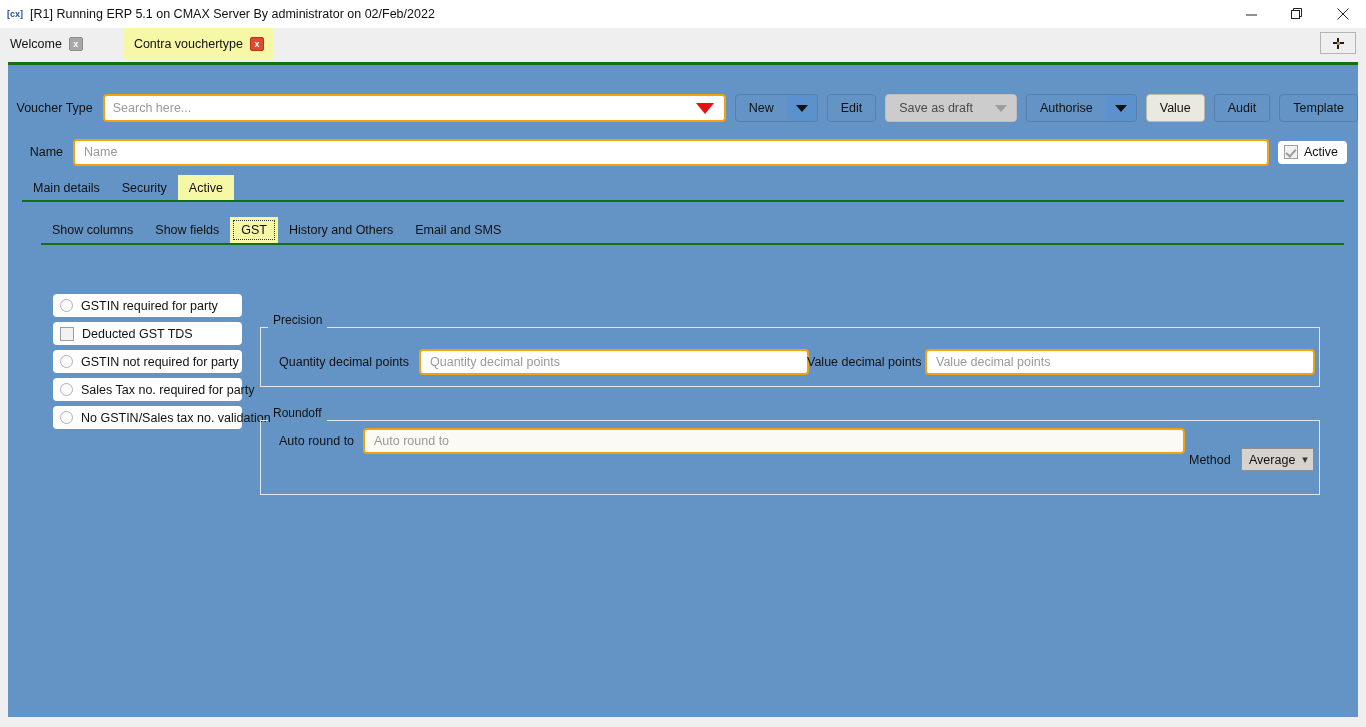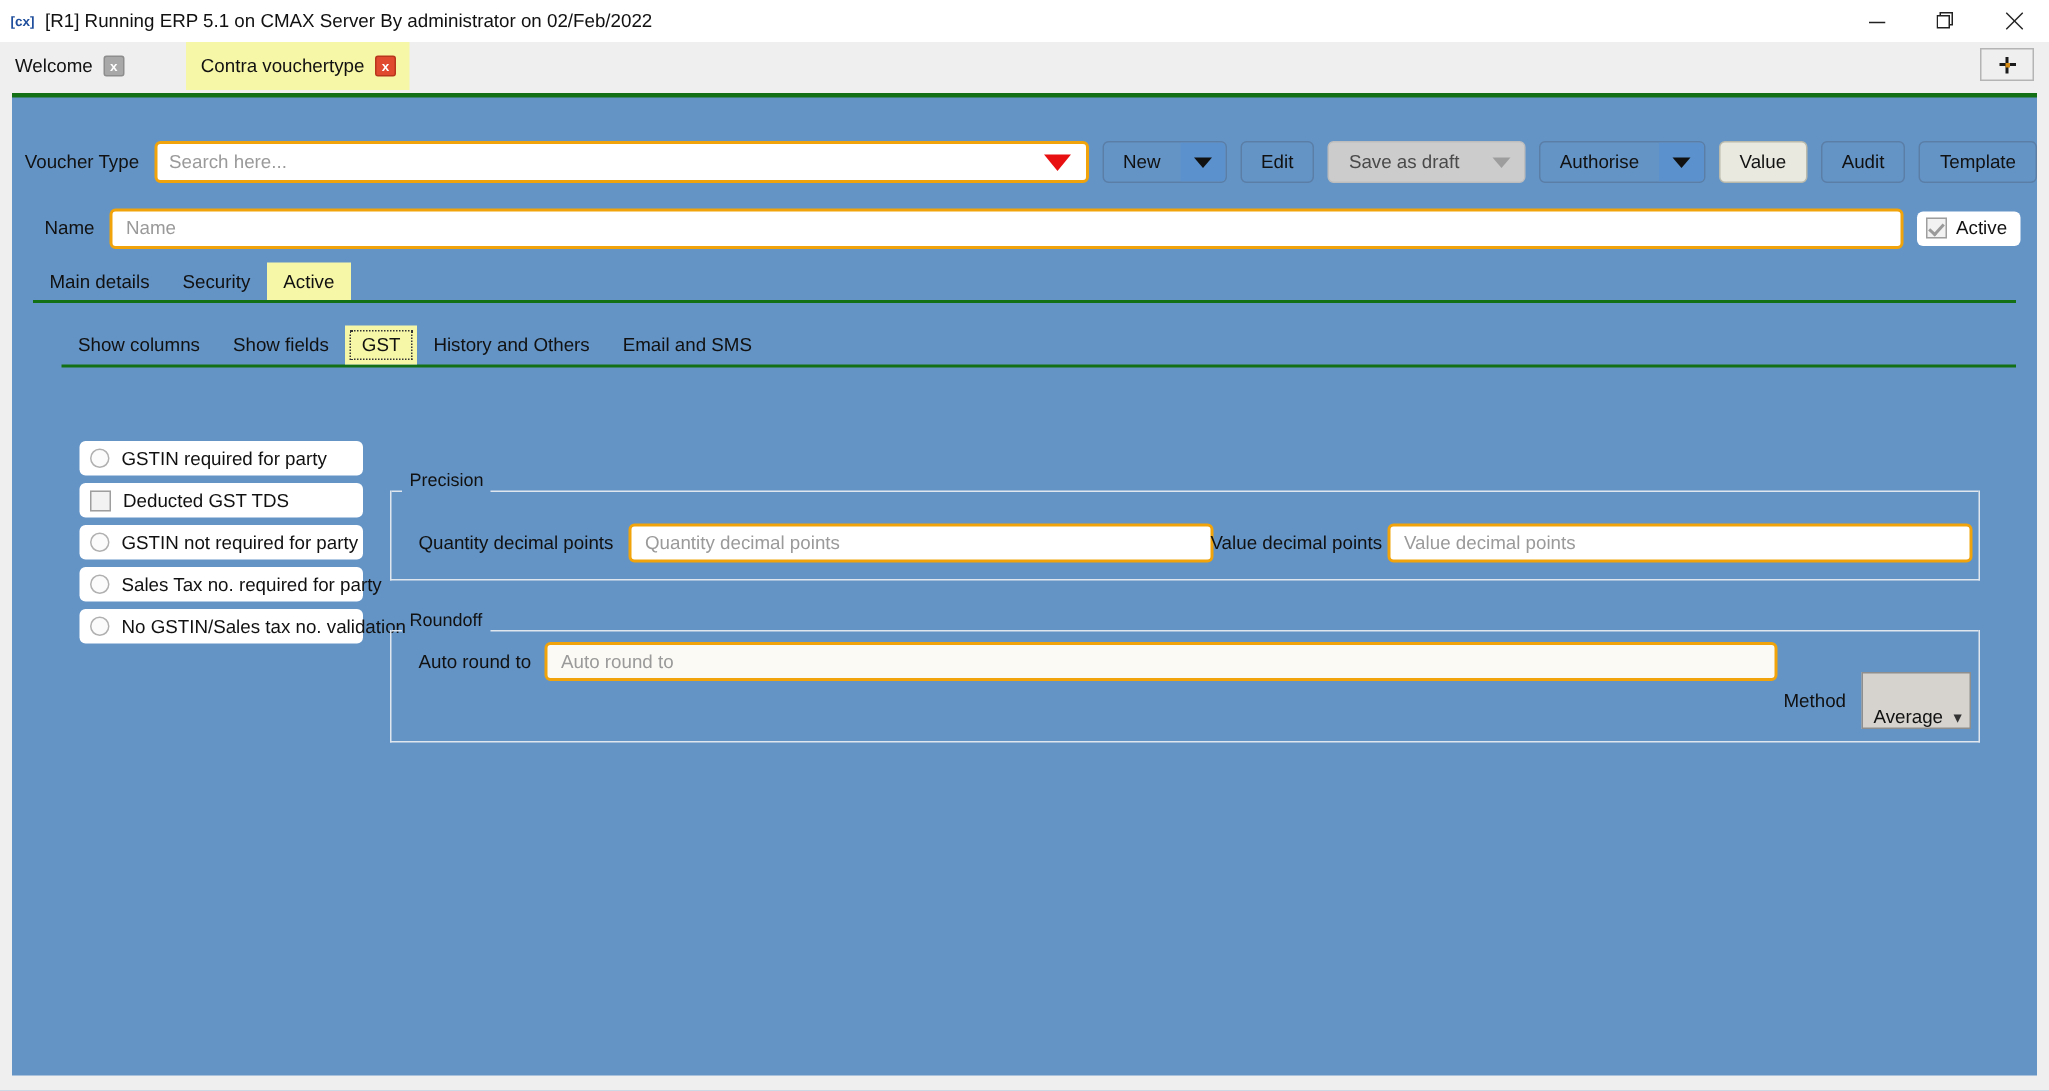--- a/index.html
+++ b/index.html
@@ -242,23 +242,23 @@
   .txtin input {
     flex: 1; border: 0; outline: none; background: transparent;
     font-size: 12.5px; color: #222; padding: 0 9px; height: 100%;
     font-family: "Liberation Sans", sans-serif;
   }
   .txtin input::placeholder { color: #9a9a9a; }
   .txtin.cream { background: #fcfaf4; }
   .txtin.cream input { background: transparent; }
 
   .sel {
-    height: 38px; min-width: 72px;
+    height: 23px; min-width: 72px;
     background: #d6d3ce; border: 1px solid #8e8e8e;
-    display: flex; align-items: flex-end; justify-content: space-between;
+    display: flex; align-items: center; justify-content: space-between;
     padding: 0 5px 0 7px; gap: 7px;
   }
   .sel .sel-val { font-size: 12.5px; color: #111; }
   .sel .chev { font-size: 11px; color: #333; line-height: 1; }
 </style>
 </head>
 <body>
 
 <div class="titlebar">
   <div class="title-icon">[cx]</div>

